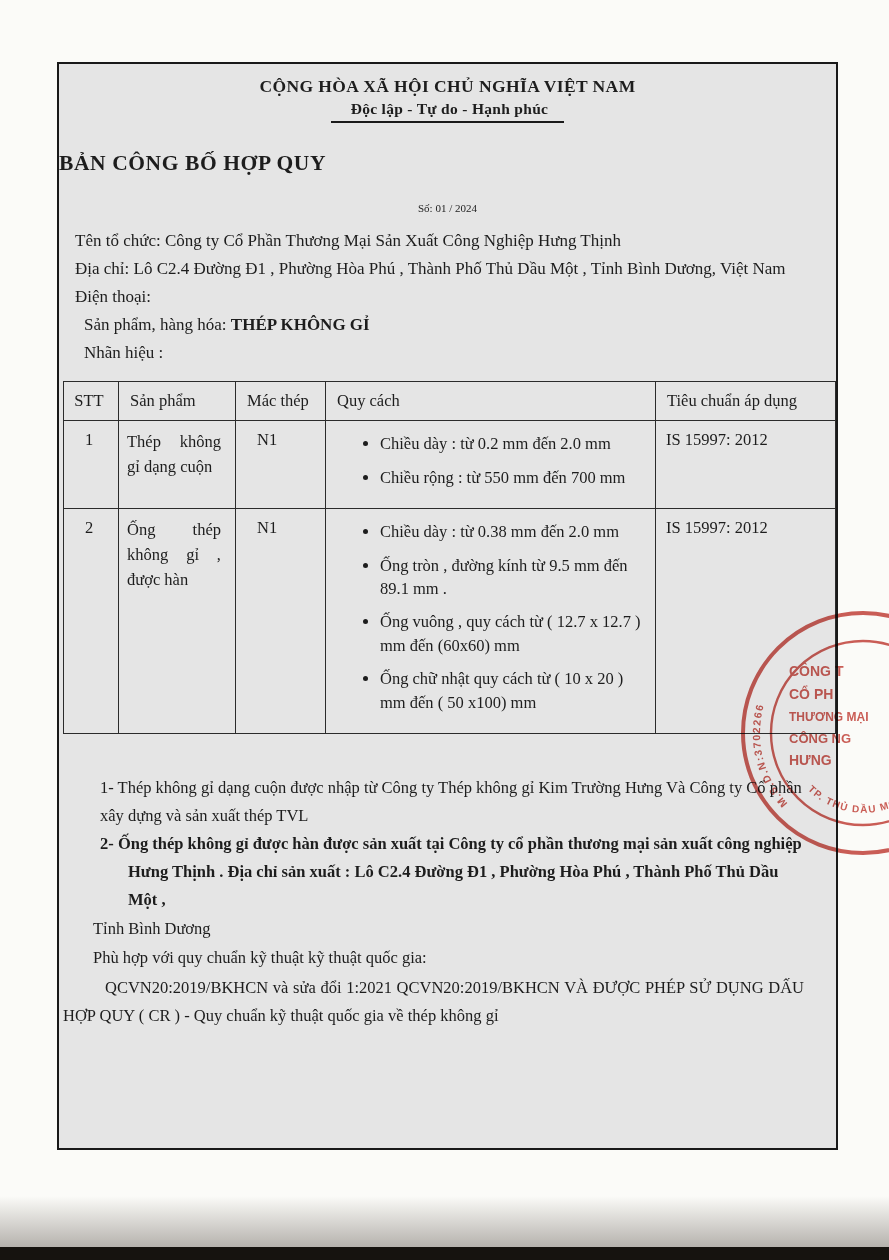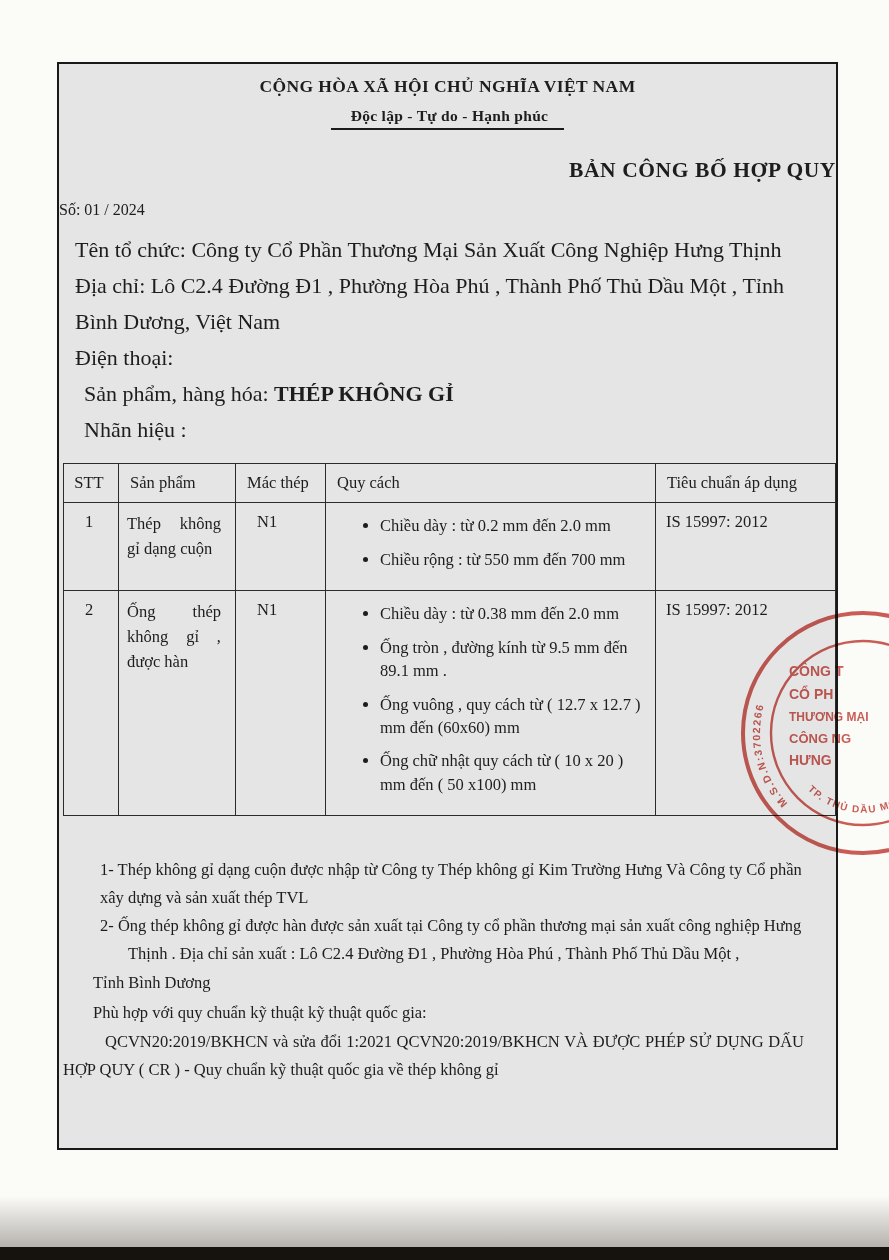--- a/index.html
+++ b/index.html
@@ -9,50 +9,50 @@
     font-family:"Liberation Serif","DejaVu Serif",serif;
     color:#1d1d1d;
   }
   .page{position:absolute;inset:0;overflow:hidden;}
   .frame{
     position:absolute;left:57px;top:62px;width:777px;height:1084px;
     border:2px solid #191919;background:#e5e5e5;
   }
   .nat-header{text-align:center;margin-top:12px;}
   .nat-line1{font-size:17.5px;font-weight:bold;letter-spacing:.4px;}
-  .nat-line2{margin-top:10px;text-align:center;}
+  .nat-line2{margin-top:3px;text-align:center;}
   .nat-line2 span{
     display:inline-block;font-size:15.5px;font-weight:bold;
     padding:0 16px 3px 20px;border-bottom:2px solid #1a1a1a;letter-spacing:.3px;
   }
   .doc-title{
-    text-align:right;margin-top:28px;font-size:21.5px;font-weight:bold;letter-spacing:.6px;
+    text-align:left;margin-top:28px;font-size:21.5px;font-weight:bold;letter-spacing:.6px;
   }
-  .doc-number{text-align:left;margin-top:18px;font-size:16px;}
-  .p{font-size:22px;line-height:1.64;margin:0 26px 0 16px;}
+  .doc-number{text-align:center;margin-top:26px;font-size:11px;}
+  .p{font-size:17px;line-height:1.64;margin:0 26px 0 16px;}
   .first-p{margin-top:13px;}
   .ind2{margin-left:25px;}
   .spec-table{
     border-collapse:collapse;table-layout:fixed;
     margin:15px 0 0 4px;width:772px;font-size:16.5px;
   }
   .spec-table th,.spec-table td{
     border:1.6px solid #2b2b2b;vertical-align:top;text-align:left;
     padding:9px 8px;font-weight:normal;
   }
   .spec-table th{vertical-align:middle;padding-left:11px;}
   th.c-stt,td.c-stt{text-align:center;padding-left:4px;}
   td.c-prod{text-align:justify;padding-left:8px;padding-right:14px;line-height:1.5;}
   td.c-grade{padding-left:21px;}
   td.c-spec ul{margin:2px 0 0 0;padding-left:46px;}
   td.c-spec li{margin-bottom:10px;line-height:1.42;padding-right:4px;}
   td.c-std{padding-left:10px;}
   .notes{margin:40px 28px 11px 34px;font-size:16.5px;line-height:1.7;}
   .note-item{margin-left:7px;}
-  .note-hang{padding-left:28px;text-indent:-28px;}
+  .note-hang{padding-left:28px;text-indent:-28px;font-weight:bold;}
   .plain-line{margin-top:1px;}
   .final-par{
     margin:1px 4px 0 -30px;text-align:justify;text-indent:42px;line-height:1.7;
   }
   
   .stamp{
     position:absolute;left:733px;top:603px;width:260px;height:260px;
     opacity:.85;mix-blend-mode:multiply;pointer-events:none;z-index:5;
   }
   .stamp text{font-family:"Liberation Sans","DejaVu Sans",sans-serif;font-weight:bold;}

